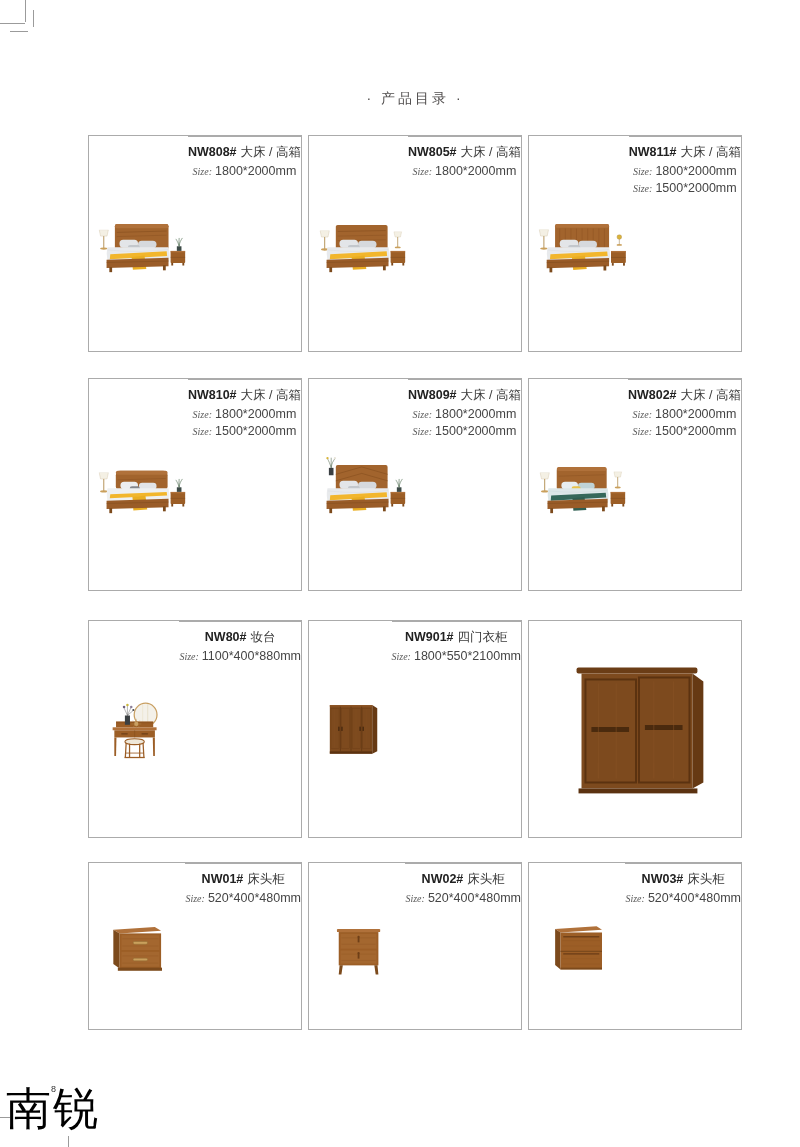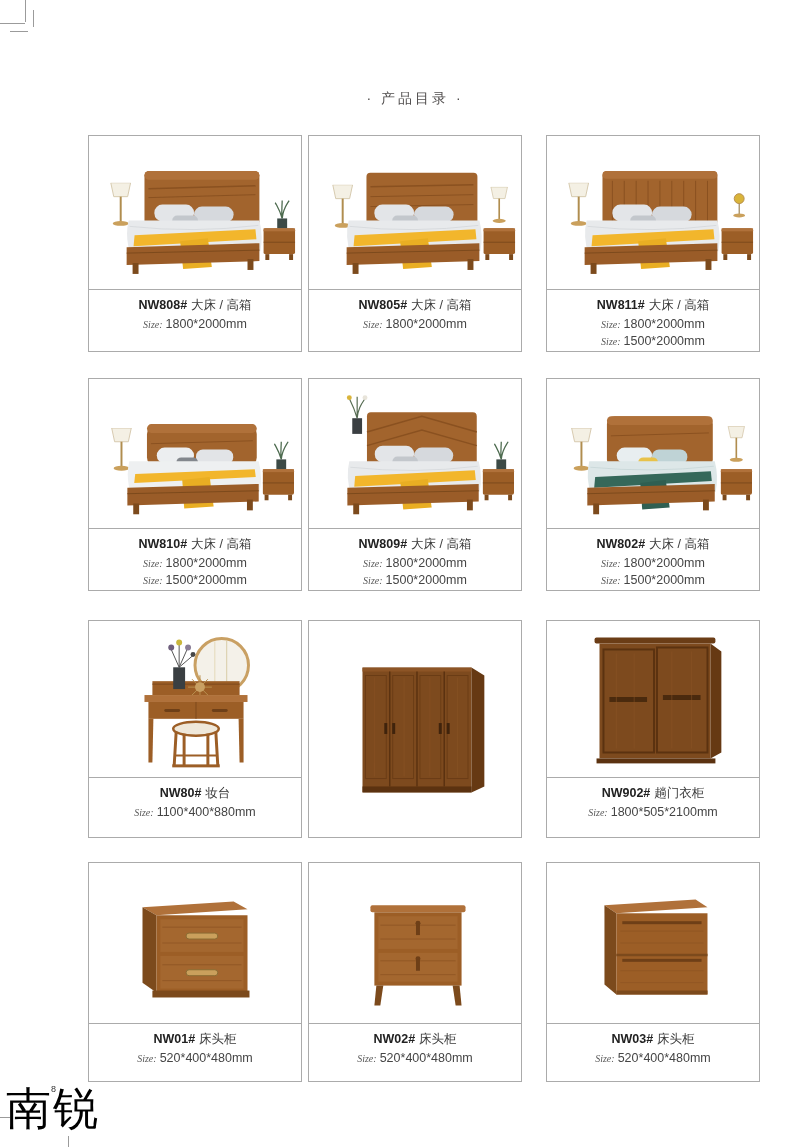--- a/index.html
+++ b/index.html
@@ -7,25 +7,25 @@
     width:800px;height:1147px;position:relative;background:#ffffff;
     font-family:"Liberation Sans",sans-serif;overflow:hidden;
   }
   .crop{position:absolute;background:#9b9b9b;}
   .title{
     position:absolute;left:88px;width:654px;top:90px;text-align:center;
     font-size:14px;color:#514e4e;letter-spacing:3px;font-weight:500;
   }
   .cell{
     position:absolute;width:214px;box-sizing:border-box;background:#fff;
-    border:1px solid #ababab;display:flex;flex-direction:column;
+    border:1px solid #ababab;display:flex;
   }
-  .c1{left:88px;} .c2{left:308px;} .c3{left:546px;}
+  .c1{left:88px;} .c2{left:308px;} .c3{left:528px;}
   .r1{top:135px;height:217px;} .r2{top:378px;height:213px;}
-  .r3{top:620px;height:218px;} .r4{top:862px;height:220px;}
+  .r3{top:620px;height:218px;} .r4{top:862px;height:168px;}
   .imgbox{flex:1;display:flex;align-items:center;justify-content:center;overflow:hidden;}
   .ill{width:100%;height:100%;display:block;}
   .labelbox{
     height:62px;border-top:1px solid #ababab;text-align:center;
     padding-top:7px;box-sizing:border-box;
   }
   .r4 .labelbox{height:58px;} .r3 .labelbox{height:60px;}
   .pname{font-size:12.5px;color:#2d2d2d;margin-bottom:3px;line-height:16px;}
   .nm{font-weight:bold;color:#222;}
   .tp{margin-left:4px;color:#3a3a3a;}
@@ -425,35 +425,35 @@
     </div>
   </div>
 </div>
 
 <div class="cell r3 c2">
   <div class="imgbox">
     <svg class="ill" viewBox="0 0 214 152">
         <use href="#wardrobe4"></use>
       </svg>
   </div>
+  <div class="labelbox">
+    <div class="pname">
+      <span class="nm">NW901#</span><span class="tp">四门衣柜</span>
+    </div>
+    <div class="psize">
+      <span class="sz">Size:</span><span class="sv">1800*550*2100mm</span>
+    </div>
+  </div>
 </div>
 
 <div class="cell r3 c3">
   <div class="imgbox">
     <svg class="ill" viewBox="0 0 214 152">
         <use href="#wardrobeS"></use>
       </svg>
-  </div>
-  <div class="labelbox">
-    <div class="pname">
-      <span class="nm">NW902#</span><span class="tp">趟门衣柜</span>
-    </div>
-    <div class="psize">
-      <span class="sz">Size:</span><span class="sv">1800*505*2100mm</span>
-    </div>
   </div>
 </div>
 
 <div class="cell r4 c1">
   <div class="imgbox">
     <svg class="ill" viewBox="0 0 214 152">
         <use href="#nstand1"></use>
       </svg>
   </div>
   <div class="labelbox">

